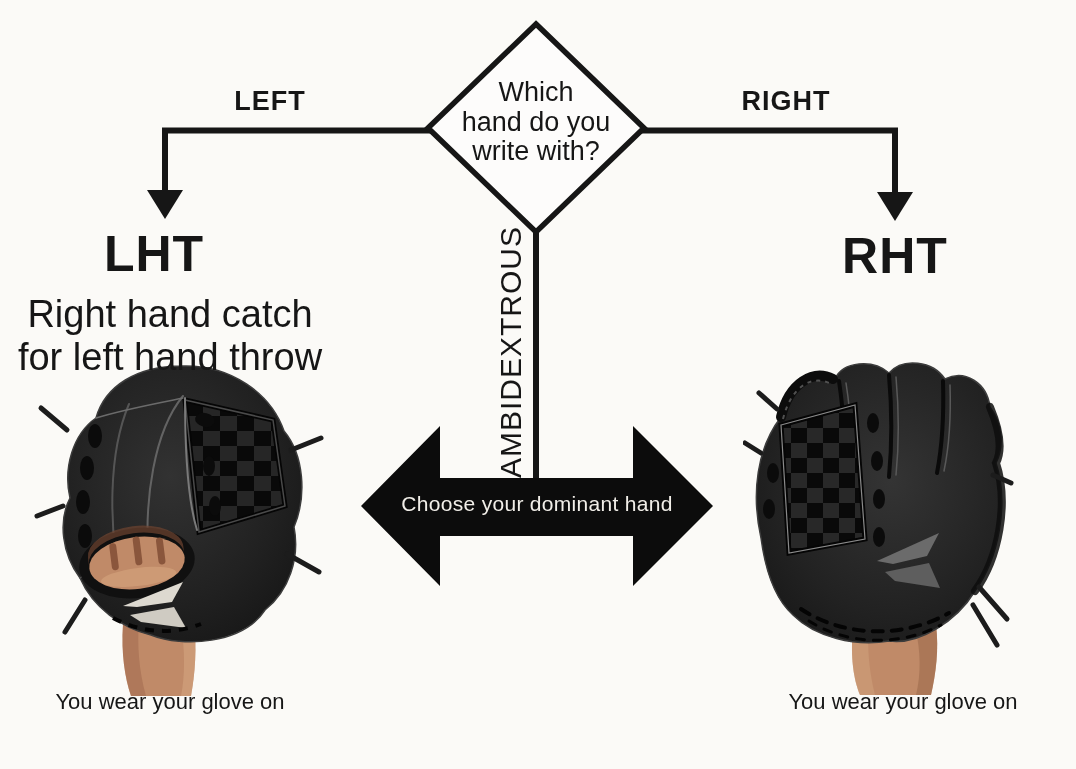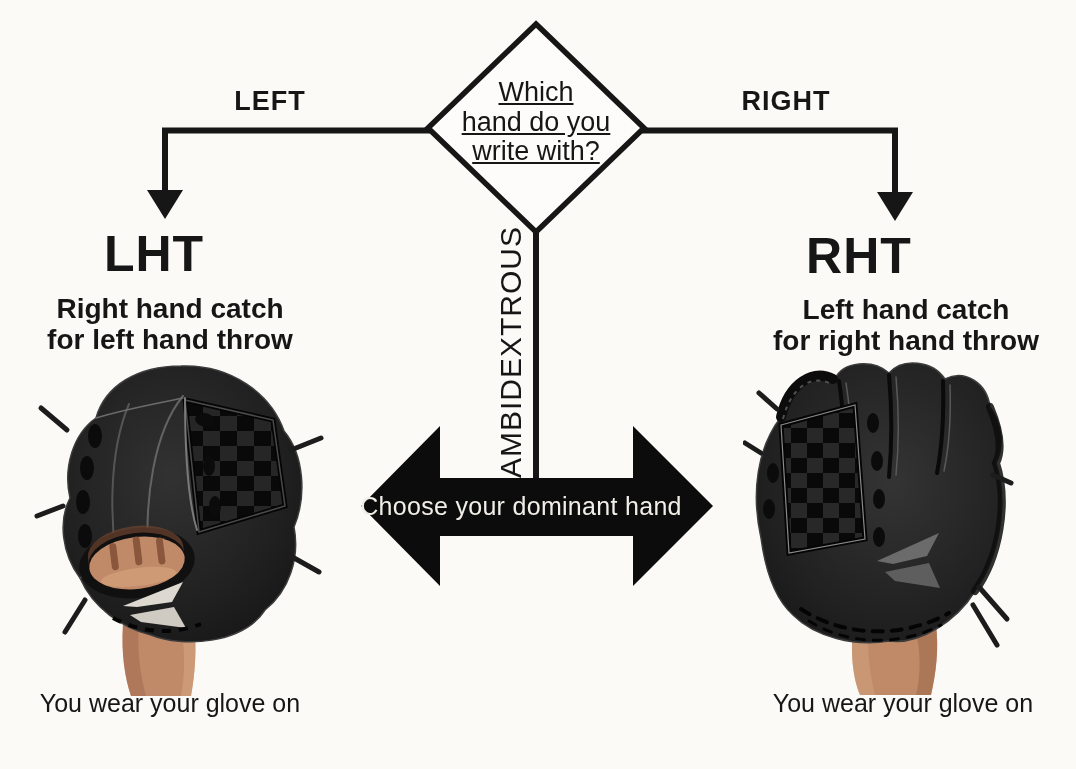--- a/index.html
+++ b/index.html
@@ -31,50 +31,50 @@
   .txt{z-index:3;}
   .branch-label{
     left:0; top:86px; width:140px;
     font-size:27px; font-weight:800; letter-spacing:1px;
   }
   #label-left{left:200px;}
   #label-right{left:716px;}
 
   .diamond-text{
     left:436px; top:78px; width:200px;
-    font-size:27px; line-height:1.1; font-weight:400;text-decoration:underline;
+    font-size:27px; line-height:1.1; font-weight:400;
   }
 
   .big-heading{
     width:270px; font-size:50px; font-weight:800; letter-spacing:1px; line-height:1;
   }
   #heading-lht{left:19px; top:229px;}
-  #heading-rht{left:724px; top:231px;}
+  #heading-rht{left:760px; top:231px;}
 
   .desc{
-    width:310px; font-size:28px; line-height:1.12; font-weight:700;
+    width:310px; font-size:38px; line-height:1.12; font-weight:400;
   }
   #desc-lht{left:15px; top:293px;}
   #desc-rht{left:751px; top:294px;}
 
   #ambidextrous{
     left:391px; top:340px; width:240px; height:36px;
     transform:rotate(-90deg); transform-origin:center;
     font-size:30px; letter-spacing:1px; font-weight:400;
     line-height:36px;
   }
 
   #arrow-label{
-    left:346px; top:492px; width:350px;
-    font-size:25px; color:var(--arrow-text); font-weight:400;
+    left:362px; top:492px; width:350px;
+    font-size:21px; color:var(--arrow-text); font-weight:400;
     letter-spacing:.3px;
   }
 
   .caption{
-    width:310px; font-size:25px; line-height:1.18; font-weight:400;
+    width:310px; font-size:22px; line-height:1.18; font-weight:400;
   }
   #caption-left{left:15px; top:689px;}
   #caption-right{left:748px; top:689px;}
   .caption b{font-weight:800;}
 
   
   .glove{z-index:2;}
   #glove-left{left:33px; top:356px;}
   #glove-right{left:743px; top:353px;}
 </style>
@@ -257,22 +257,20 @@
 write with?</div>
 
   <div id="label-left" class="abs txt ctr branch-label">LEFT</div>
   <div id="label-right" class="abs txt ctr branch-label">RIGHT</div>
 
   <div id="heading-lht" class="abs txt ctr big-heading">LHT</div>
   <div id="heading-rht" class="abs txt ctr big-heading">RHT</div>
 
   <div id="desc-lht" class="abs txt ctr desc preline">Right hand catch
 for left hand throw</div>
-  <div id="desc-rht" class="abs txt ctr desc preline">Left hand catch
-for right hand throw</div>
 
   <div id="ambidextrous" class="abs txt ctr">AMBIDEXTROUS</div>
 
   <div id="arrow-label" class="abs txt ctr">Choose your dominant hand</div>
 
   <div id="caption-left" class="abs txt ctr caption">
     <div>You wear your glove on</div>
   </div>
 
   <div id="caption-right" class="abs txt ctr caption">

